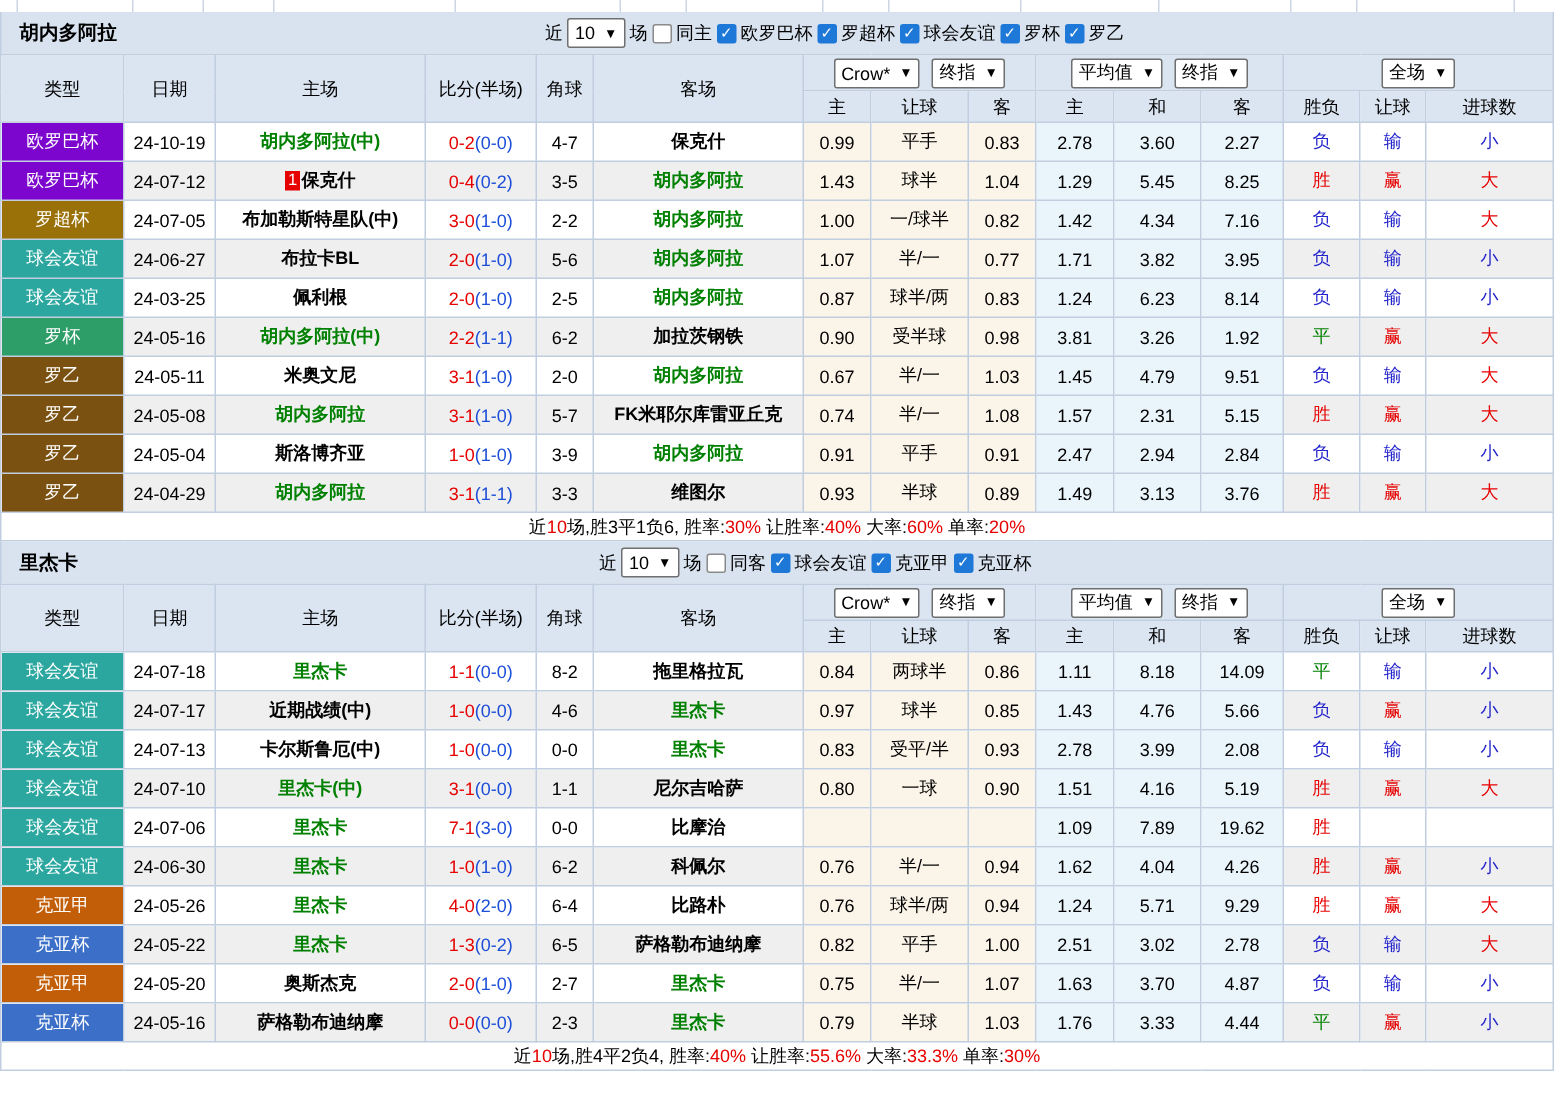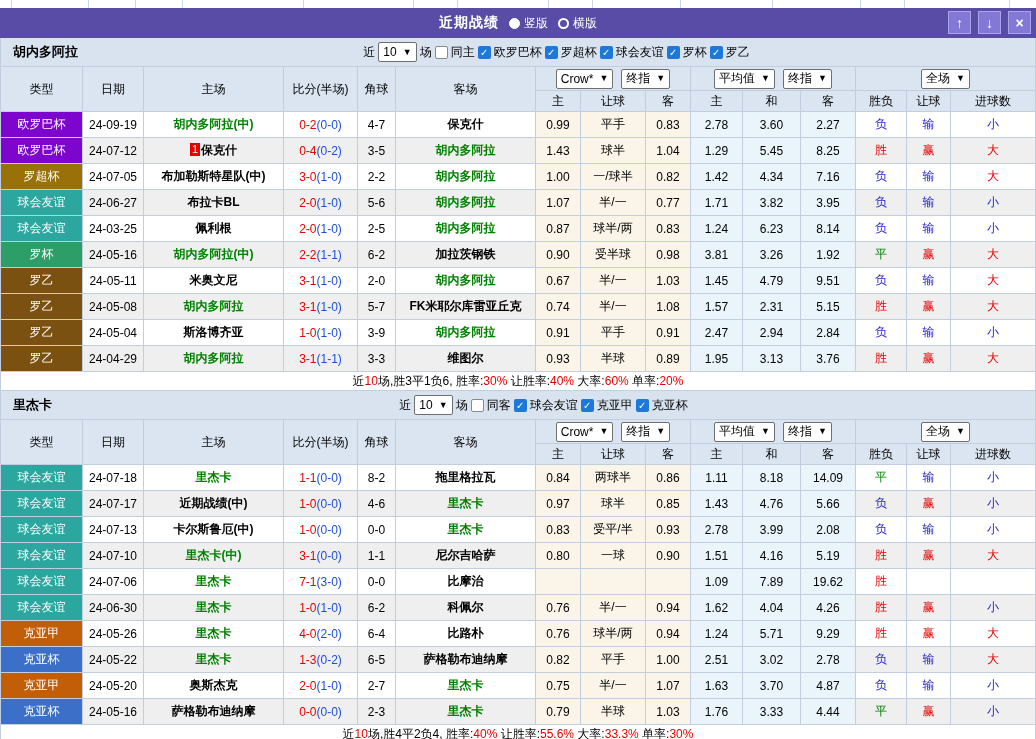--- a/index.html
+++ b/index.html
@@ -81,43 +81,20 @@
   }
   tfoot td { height:19px; background:#fff; }
   .sum-r { color:#E60000; }
 </style>
 </head>
 <body>
 
 <div class="app">
   <div class="top-sliver"></div>
 
-  <div class="title-bar">
-    <div class="title-group">
-      <span class="title">近期战绩</span>
-      <span id="view-radios"><span class="radio-opt" style="margin-left:2px">
-            <span class="radio sel"></span>
-            <span>竖版</span>
-          </span><span class="radio-opt" style="margin-left:10px">
-            <span class="radio unsel"></span>
-            <span>横版</span>
-          </span></span>
-    </div>
-    <div class="tb-buttons" id="tb-buttons">
-        <span class="tb-btn">
-          <span>↑</span>
-        </span>
-        <span class="tb-btn">
-          <span>↓</span>
-        </span>
-        <span class="tb-btn">
-          <span>×</span>
-        </span>
-      </div>
-  </div>
 
   <div id="sections">
       <div class="filter-row">
         <span class="team-name">胡内多阿拉</span>
         <span class="filters">
           <span class="flabel">近</span>
           <span class="select">
             <span>10</span>
             <span class="chev">▼</span>
           </span>
@@ -203,21 +180,21 @@
             <th>和</th>
             <th>客</th>
             <th>胜负</th>
             <th>让球</th>
             <th>进球数</th>
           </tr>
         </thead>
         <tbody>
           <tr>
             <td class="badge" style="background:#7C06CE">欧罗巴杯</td>
-            <td>24-09-19</td>
+            <td>24-10-19</td>
             <td><span class="teamtxt green">胡内多阿拉(中)</span></td>
             <td><span class="ft">0-2</span><span class="ht">(0-0)</span></td>
             <td>4-7</td>
             <td><span class="teamtxt ">保克什</span></td>
             <td class="ah">0.99</td>
             <td class="ah">平手</td>
             <td class="ah">0.83</td>
             <td class="eu">2.78</td>
             <td class="eu">3.60</td>
             <td class="eu">2.27</td>
@@ -364,21 +341,21 @@
           <tr>
             <td class="badge" style="background:#7A5110">罗乙</td>
             <td>24-04-29</td>
             <td><span class="teamtxt green">胡内多阿拉</span></td>
             <td><span class="ft">3-1</span><span class="ht">(1-1)</span></td>
             <td>3-3</td>
             <td><span class="teamtxt ">维图尔</span></td>
             <td class="ah">0.93</td>
             <td class="ah">半球</td>
             <td class="ah">0.89</td>
-            <td class="eu">1.95</td>
+            <td class="eu">1.49</td>
             <td class="eu">3.13</td>
             <td class="eu">3.76</td>
             <td class="res-r">胜</td>
             <td class="res-r">赢</td>
             <td class="res-r">大</td>
           </tr>
         </tbody>
         <tfoot>
           <tr>
             <td colspan="15"><span class="">近</span><span class="sum-r">10</span><span class="">场,胜3平1负6, 胜率:</span><span class="sum-r">30%</span><span class=""> 让胜率:</span><span class="sum-r">40%</span><span class=""> 大率:</span><span class="sum-r">60%</span><span class=""> 单率:</span><span class="sum-r">20%</span></td>

